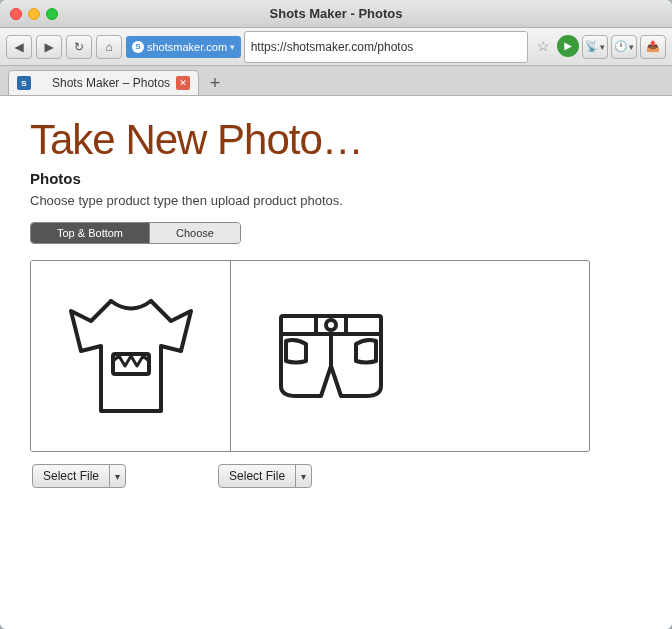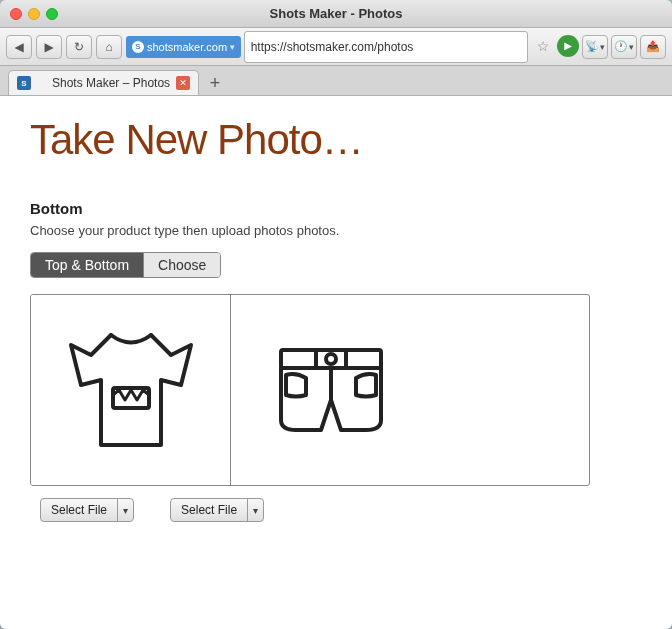--- a/index.html
+++ b/index.html
@@ -263,21 +263,21 @@
 
     
     .page-content::-webkit-scrollbar { width: 12px; }
     .page-content::-webkit-scrollbar-track { background: #f0f0f0; }
     .page-content::-webkit-scrollbar-thumb { background: #c0c0c0; border-radius: 6px; border: 2px solid #f0f0f0; }
 
     .page-heading {
       font-size: 42px;
       font-weight: 300;
       color: #8b3a0f;
-      margin-bottom: 36px;
+      margin-bottom: 6px;
       letter-spacing: -1px;
     }
 
     .product-section {
       max-width: 560px;
     }
 
     .section-title {
       font-size: 15px;
       font-weight: 700;
@@ -295,22 +295,22 @@
     .product-tabs {
       display: flex;
       margin-bottom: 16px;
       border: 1px solid #888;
       border-radius: 4px;
       overflow: hidden;
       width: fit-content;
     }
 
     .product-tab {
-      padding: 4px 14px;
-      font-size: 14px;
+      padding: 4px 26px;
+      font-size: 11px;
       cursor: pointer;
       border: none;
       background: #e8e8e8;
       color: #333;
     }
 
     .product-tab.active {
       background: #555;
       color: white;
     }
@@ -346,22 +346,22 @@
 
     
     .icon-svg {
       width: 140px;
       height: 140px;
     }
 
     
     .file-select-row {
       display: flex;
-      gap: 36px;
-      margin-left: 10px;
+      gap: 92px;
+      margin-left: 2px;
     }
 
     .file-select-btn {
       display: flex;
       align-items: center;
       background: linear-gradient(to bottom, #f8f8f8, #e0e0e0);
       border: 1px solid #999;
       border-radius: 4px;
       height: 24px;
       cursor: pointer;
@@ -445,22 +445,22 @@
     </div>
     <div class="new-tab-btn">+</div>
   </div>
 
   <div class="page-content">
 
     <div class="page-heading">Take New Photo…</div>
 
     <div class="product-section">
 
-      <div class="section-title">Bottom</div>
-      <div class="section-desc">Choose your product type then upload photos photos.</div>
+      <div class="section-title">Photos</div>
+      <div class="section-desc">Choose type product type then upload product photos.</div>
 
       <div class="product-tabs">
         <button class="product-tab active">Top &amp; Bottom</button>
         <button class="product-tab">Choose</button>
       </div>
 
       <div class="photo-boxes">
 
         <div class="photo-box">
           <svg class="icon-svg" viewBox="0 0 140 140" fill="none" stroke="#222" stroke-width="4" stroke-linejoin="round" stroke-linecap="round">

